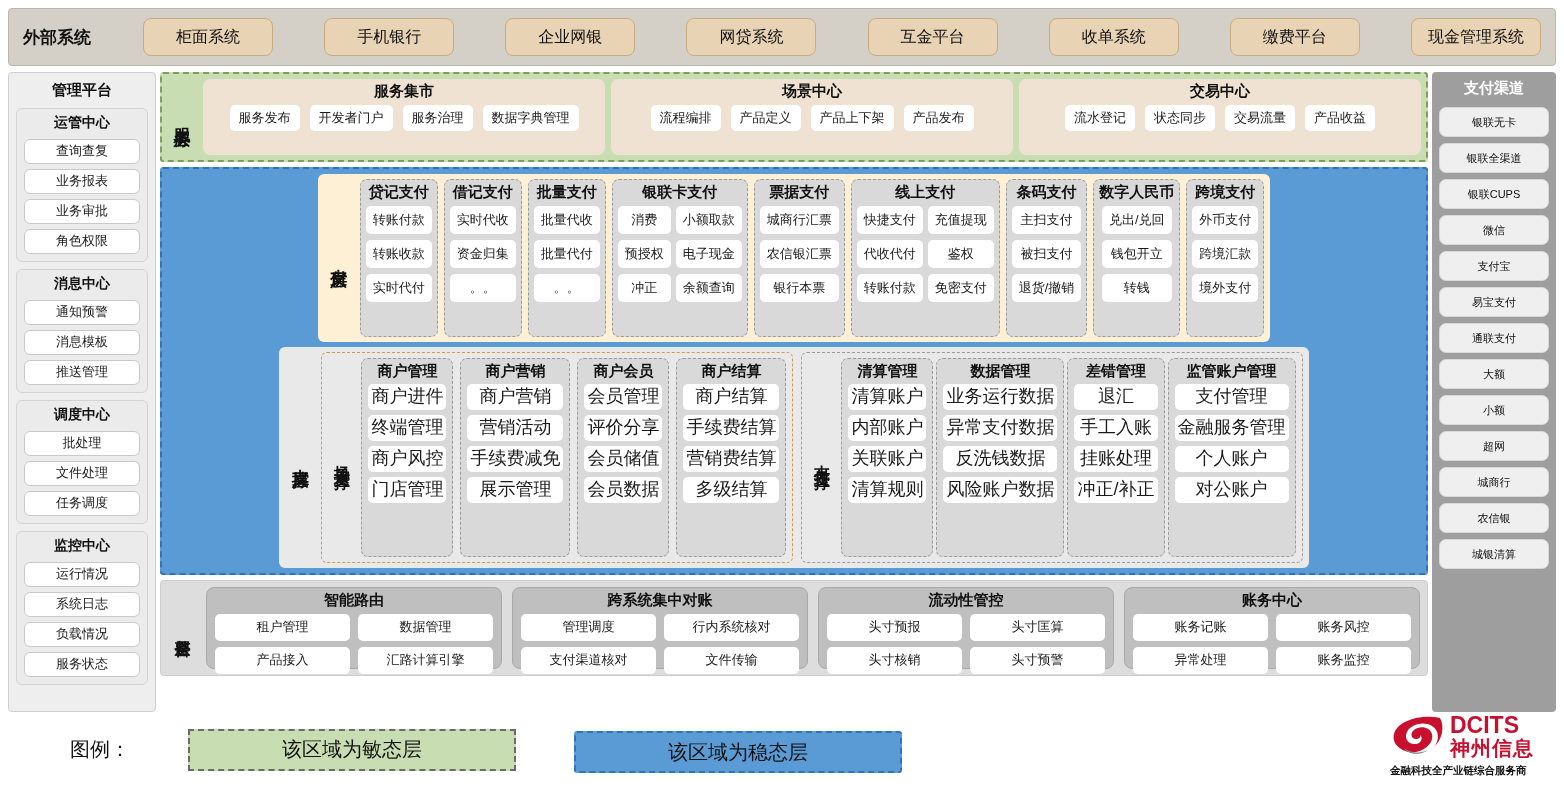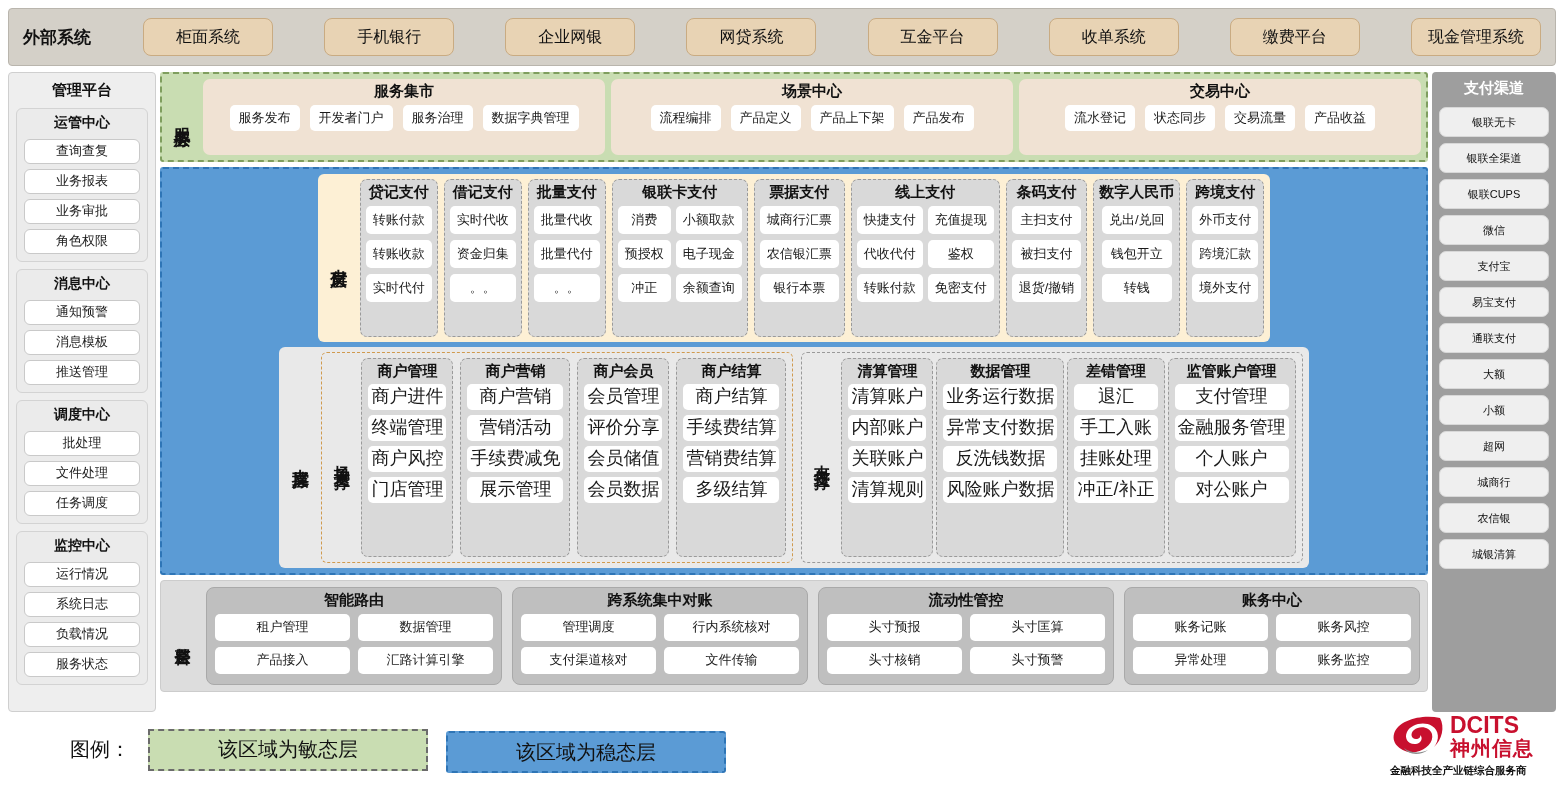--- a/index.html
+++ b/index.html
@@ -123,41 +123,41 @@
     flex: 1; border: 1px dashed #9a9a9a; border-radius: 7px; background: #d9d9d9;
     padding: 2px 6px 5px; display: flex; flex-direction: column; align-items: center;
   }
   .sup-group-title { font-size: 15px; font-weight: bold; color: #111; margin: 1px 0 3px; }
   .sup-chip { width: 100%; height: 26px; font-size: 18px; border: none; border-radius: 5px; margin-bottom: 5px; }
   .sup-chip:last-child { margin-bottom: 0; }
 
   
   .integ-layer {
     margin-top: 5px; background: #dddddd; border: 1px solid #cccccc; border-radius: 4px;
-    height: 112px; display: flex; align-items: stretch; padding: 6px 7px; gap: 10px;
+    height: 96px; display: flex; align-items: stretch; padding: 6px 7px; gap: 10px;
   }
   .integ-label {
     width: 28px; flex: none; display: flex; align-items: center; justify-content: center;
     font-size: 16px; font-weight: bold; color: #111;
     writing-mode: vertical-rl; text-orientation: upright; letter-spacing: 1px;
   }
   .integ-card {
     flex: 1; background: #bfbfbf; border: 1px solid #a9a9a9; border-radius: 8px;
     padding: 2px 8px 6px; display: flex; flex-direction: column; align-items: center;
   }
   .integ-card-title { font-size: 15px; font-weight: bold; color: #111; margin: 1px 0 4px; }
   .integ-grid { display: grid; grid-template-columns: 1fr 1fr; gap: 6px 8px; width: 100%; }
   .integ-chip { height: 27px; font-size: 13px; border: none; border-radius: 5px; }
 
   
   .legend { position: absolute; left: 70px; top: 726px; display: flex; align-items: center; gap: 18px; }
   .legend-label { font-size: 20px; color: #111; }
   .legend-box {
-    height: 42px; width: 280px; display: flex; align-items: center; justify-content: center;
-    font-size: 20px; color: #111;
+    height: 42px; width: 328px; display: flex; align-items: center; justify-content: center;
+    font-size: 20px; color: #111; margin-left: 40px;
   }
   .legend-box.agile { background: #c9ddb2; border: 2px dashed #6b6b6b; }
   .legend-box.stable { background: #5b9bd5; border: 2px dashed #2e75b6; }
 
   
   .logo { position: absolute; left: 1390px; top: 712px; width: 176px; }
   .logo-top { display: flex; align-items: center; gap: 4px; }
   .logo-text { display: flex; flex-direction: column; line-height: 1; }
   .logo-en { font-size: 23px; font-weight: bold; color: #c8102e; letter-spacing: 0px; }
   .logo-cn { font-size: 20px; font-weight: bold; color: #c8102e; letter-spacing: 1px; margin-top: 1px; }

